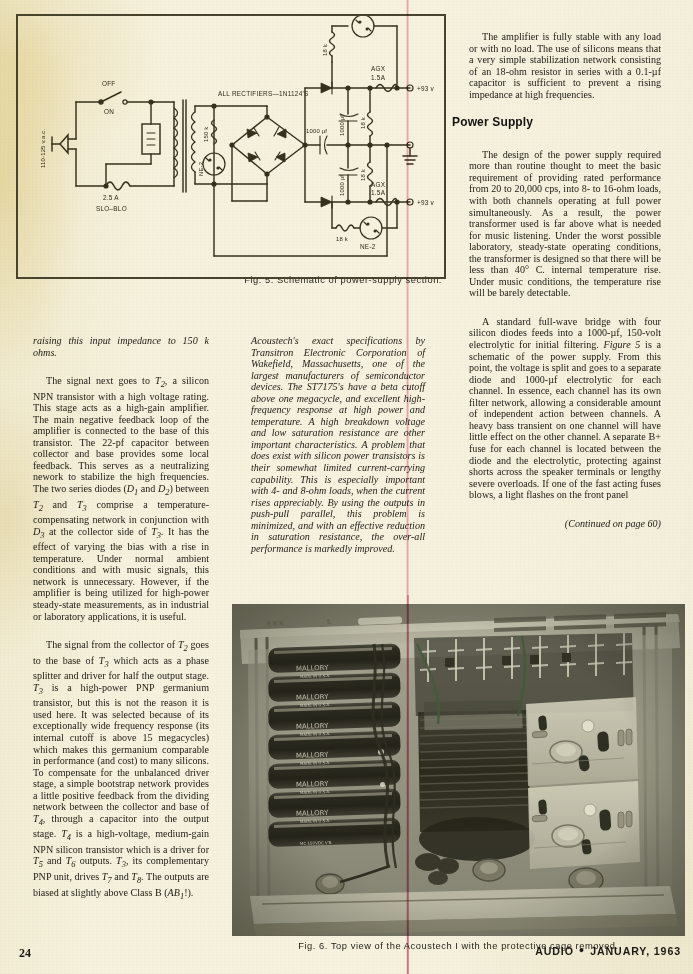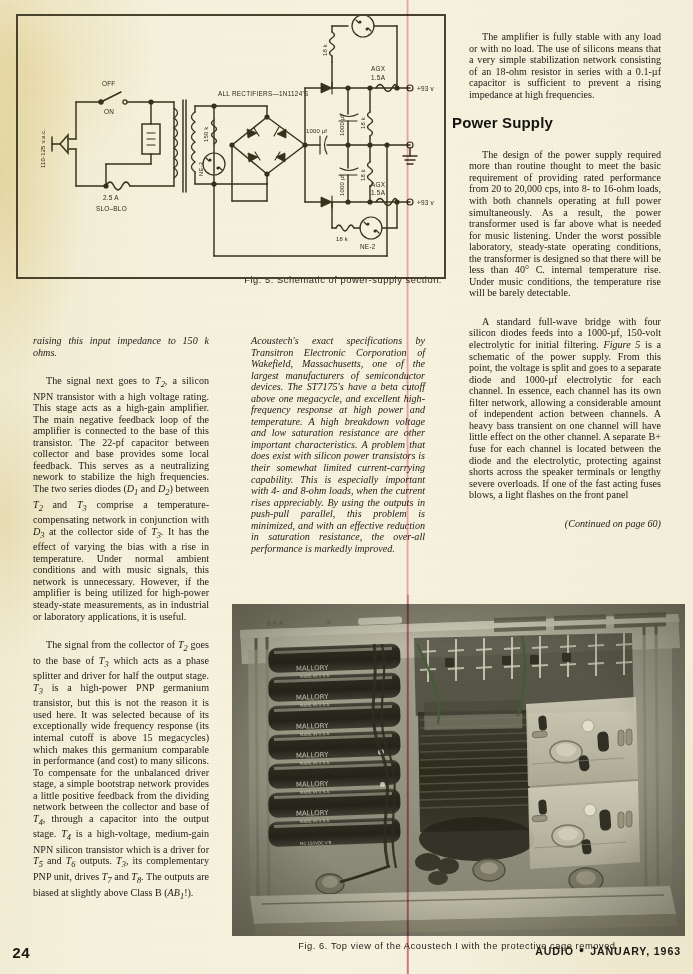--- a/index.html
+++ b/index.html
@@ -51,21 +51,21 @@
     line-height:11.55px;
     text-align:justify;
     -webkit-hyphens:none;hyphens:none;
     color:#23201a;
     text-rendering:optimizeLegibility;
   }
   .col p{margin:17px;text-indent:13px;}
   .col p.noind{text-indent:0;font-style:italic;}
   .sub{
     font-family:"Liberation Sans",sans-serif;
-    font-weight:bold;font-size:15px;
+    font-weight:bold;font-size:12px;
     letter-spacing:.15px;
     margin:7px 0 20px 0;text-indent:0;
     color:#141310;
   }
   i,em{font-style:italic;text-align:right;}
 
   
   #fig5{
     position:absolute;left:16px;top:14px;width:426px;height:261px;
     border:2px solid #4a4530;
@@ -83,23 +83,23 @@
 
   
   #fig6{
     position:absolute;left:232px;top:604px;width:453px;height:332px;z-index:12;
     background:#5d5d55;
     overflow:hidden;
   }
   #cap6{left:232px;top:941px;width:453px;}
 
   #folio{
-    position:absolute;left:12px;top:946px;
-    font-family:Liberation Mono, monospace;
-    font-weight:bold;font-size:15px;color:#1b1915;
+    position:absolute;left:19px;top:946px;
+    font-family:Liberation Serif, serif;
+    font-weight:bold;font-size:12px;color:#1b1915;
   }
   #footer-right{
     position:absolute;right:12px;top:945px;
     font-family:"Liberation Sans",sans-serif;
     font-weight:bold;font-size:10.6px;letter-spacing:.9px;color:#1b1915;
   }
   #footer-right .dot{font-size:9px;vertical-align:2px;margin:0 5px;}
 
   
   .inked{filter:blur(.16px) contrast(1.04);}

